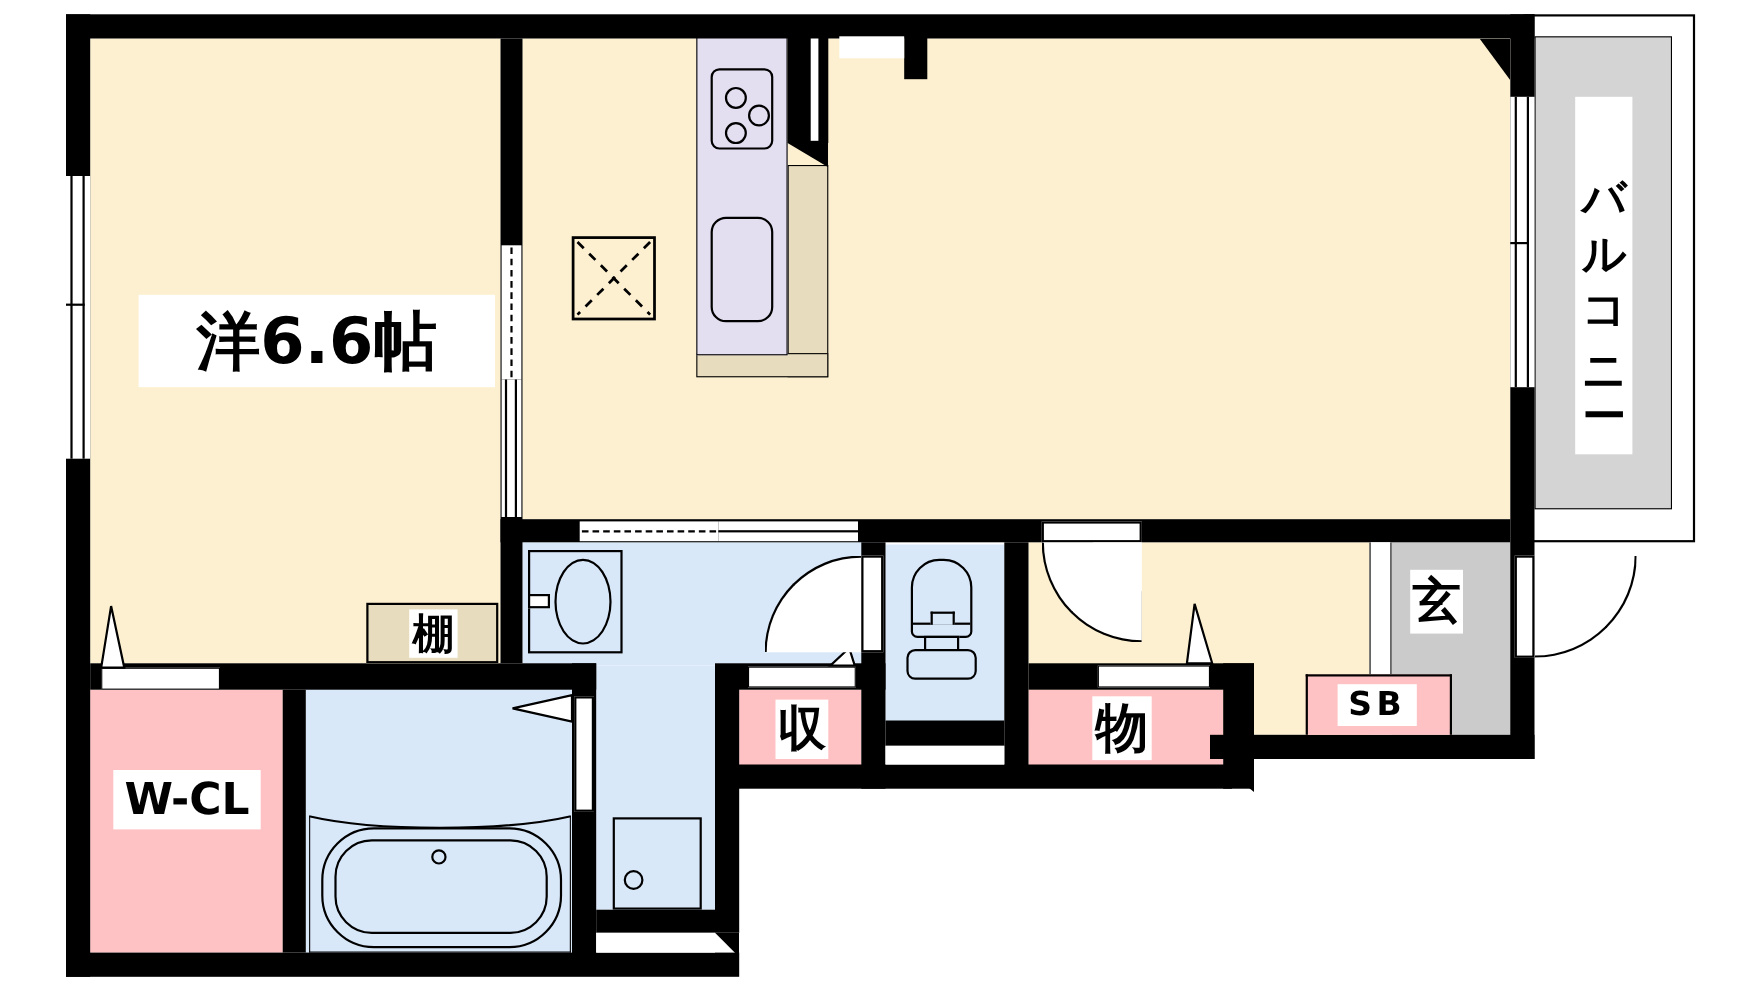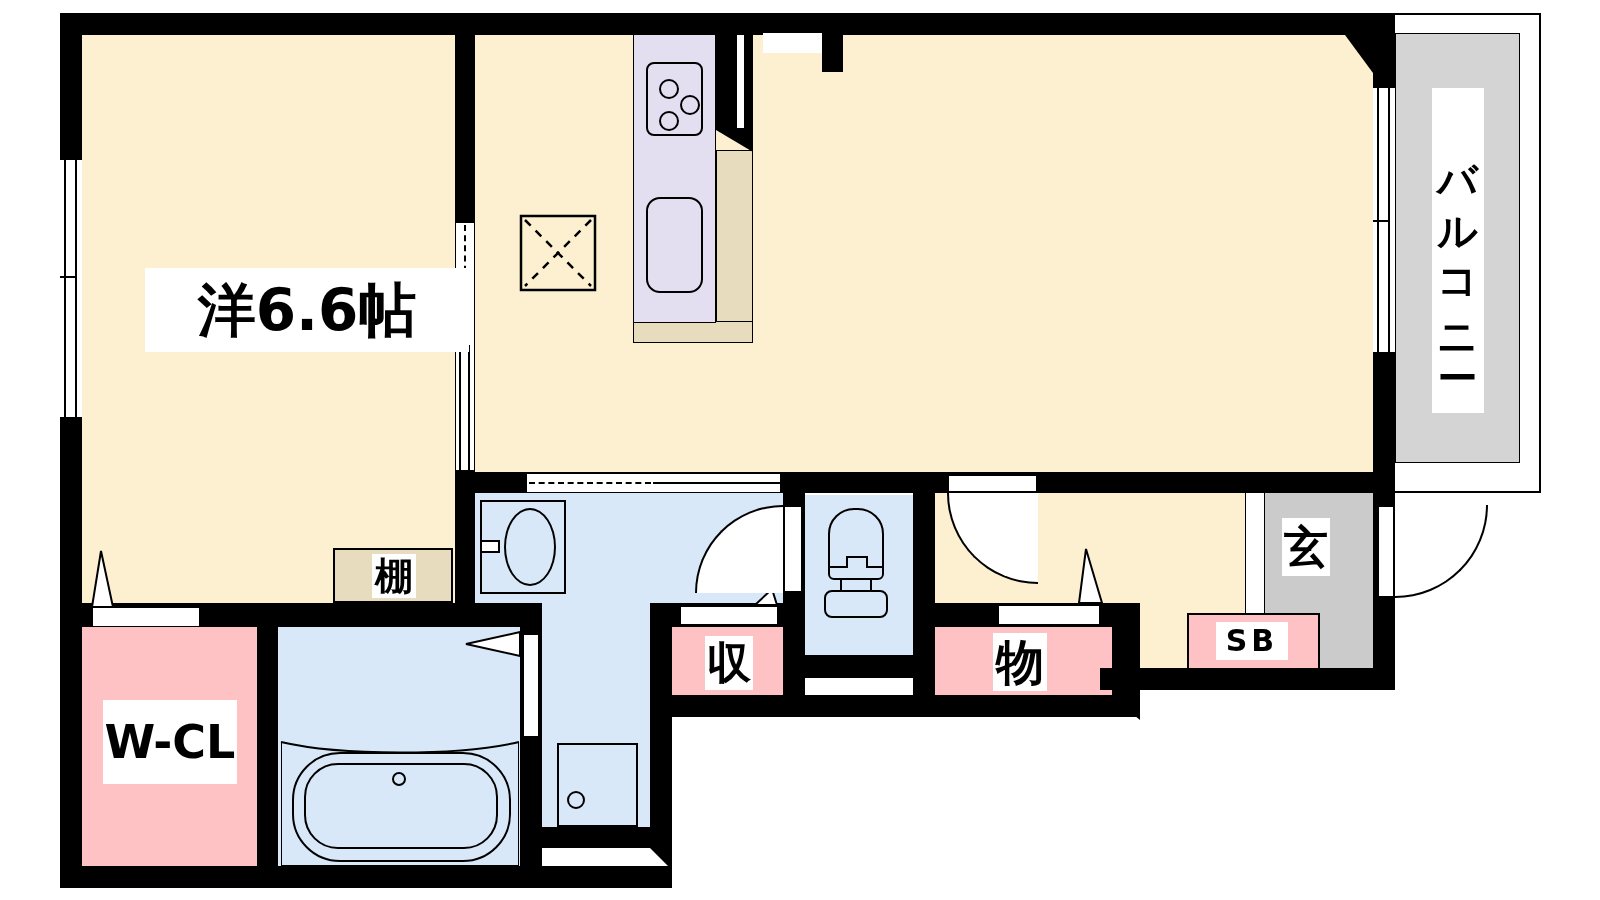--- a/index.html
+++ b/index.html
@@ -168,22 +168,22 @@
   </div>
 
   <div class="abs" style="left:557px;top:743px;width:81px;height:84px;border:2.5px solid #000;background:#D9E8F9;">
     <div class="abs" style="left:8px;top:46px;width:18px;height:18px;border:2px solid #000;border-radius:50%;"></div>
   </div>
 
   <div class="abs" style="left:333px;top:548px;width:120px;height:55px;border:2px solid #000;background:#E8DCBE;"></div>
 
   <div class="abs floor-pink" style="left:1187px;top:613px;width:133px;height:55px;border:2px solid #000;border-bottom:none;"></div>
 
-  <div class="label" style="left:145px;top:268px;width:324px;height:84px;font-size:58px;">洋6.6帖</div>
+  <div class="label" style="left:126px;top:268px;width:324px;height:84px;font-size:58px;">洋6.6帖</div>
   <div class="label" style="left:1432px;top:88px;width:52px;height:325px;font-size:40px;writing-mode:vertical-rl;letter-spacing:10px;">バルコニー</div>
-  <div class="label" style="left:103px;top:700px;width:134px;height:84px;font-size:46px;text-align:center;">W-CL</div>
+  <div class="label" style="left:103px;top:700px;width:134px;height:54px;font-size:40px;text-align:center;">W-CL</div>
   <div class="label" style="left:372px;top:554px;width:44px;height:44px;font-size:38px;">棚</div>
   <div class="label" style="left:705px;top:636px;width:48px;height:54px;font-size:44px;">収</div>
   <div class="label" style="left:993px;top:633px;width:54px;height:58px;font-size:48px;">物</div>
   <div class="label" style="left:1282px;top:518px;width:48px;height:58px;font-size:44px;">玄</div>
   <div class="label" style="left:1216px;top:622px;width:72px;height:38px;font-size:30px;letter-spacing:4px;">SB</div>
 
 </div>
 
 </body></html>

